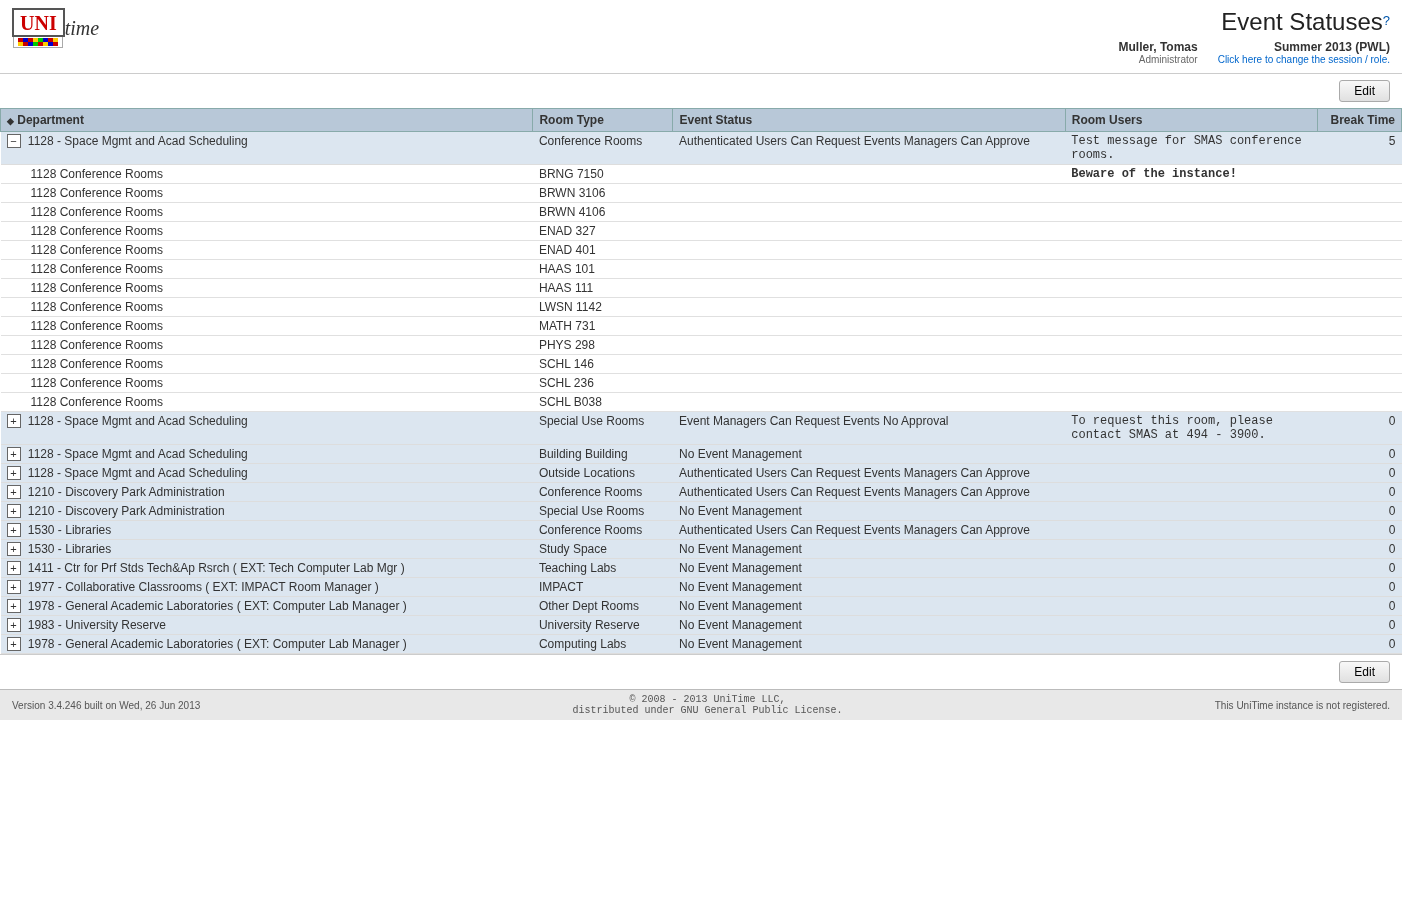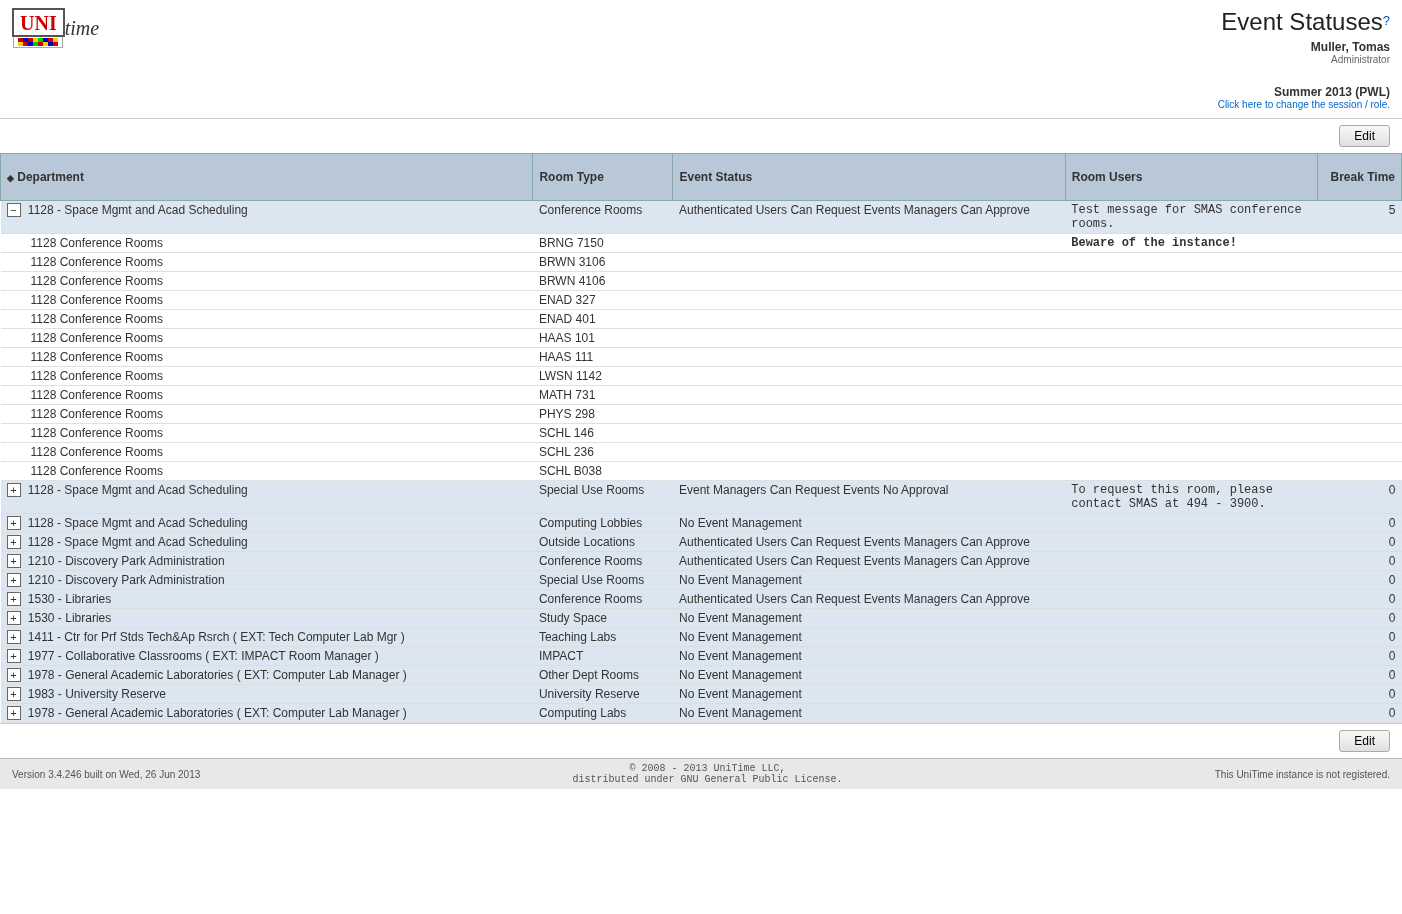--- a/index.html
+++ b/index.html
@@ -2,21 +2,21 @@
 <html><head>
   <meta charset="utf-8">
   <style>
     * { box-sizing: border-box; margin: 0; padding: 0; }
     body { font-family: Arial, sans-serif; font-size: 12px; background: #fff; color: #333; }
 
     #header { display: flex; justify-content: space-between; align-items: flex-start; padding: 8px 12px 8px 12px; border-bottom: 1px solid #ccc; }
     #logo-area { display: flex; align-items: center; }
 
     #title-area { text-align: right; }
-    #user-info { display: flex; gap: 20px; margin-top: 4px; justify-content: space-between; flex-direction: column; }
+    #user-info { display: flex; gap: 20px; margin-top: 4px; justify-content: space-between; }
 
     #toolbar { display: flex; justify-content: flex-end; padding: 6px 12px; }
     .edit-btn { background: linear-gradient(to bottom, #f8f8f8, #e0e0e0); border: 1px solid #aaa; padding: 3px 14px; font-size: 12px; cursor: pointer; border-radius: 3px; }
 
     #main-table { width: 100%; border-collapse: collapse; }
     #main-table thead tr { background: #b8c8d8; }
     #main-table thead th { padding: 4px 6px; text-align: left; font-size: 12px; font-weight: bold; border: 1px solid #8aa; }
 
     #main-table tbody tr { border-bottom: 1px solid #ddd; }
     #main-table tbody td { padding: 2px 6px; font-size: 12px; vertical-align: top; }
@@ -83,21 +83,21 @@
     <button class="edit-btn">Edit</button>
   </div>
 
   <table id="main-table">
     <thead>
       <tr>
         <th style="width:38%; background:#b8c8d8; border:1px solid #8aa; padding:4px 6px;">
           <span style="font-size:9px;">◆</span>
           <span>Department</span>
         </th>
-        <th style="width:10%; background:#b8c8d8; border:1px solid #8aa; padding:16px 6px;">Room Type</th>
+        <th style="width:10%; background:#b8c8d8; border:1px solid #8aa; padding:4px 6px;">Room Type</th>
         <th style="width:28%; background:#b8c8d8; border:1px solid #8aa; padding:4px 6px;">Event Status</th>
         <th style="width:18%; background:#b8c8d8; border:1px solid #8aa; padding:4px 6px;">Room Users</th>
         <th style="width:6%; background:#b8c8d8; border:1px solid #8aa; padding:4px 6px; text-align:right;">Break Time</th>
       </tr>
     </thead>
     <tbody id="table-body">
 
     <tr style="background: rgb(220, 230, 240);">
         <td>
           <span class="expand-btn" style="cursor:pointer; font-size:11px; margin-right:4px; display:inline-block; width:14px; height:14px; line-height:12px; text-align:center; border:1px solid #666; background:#fff;">−</span>
@@ -207,21 +207,21 @@
         <td>Special Use Rooms</td>
         <td>Event Managers Can Request Events No Approval</td>
         <td style="font-family: 'Courier New', monospace;">To request this room, please contact SMAS at 494 - 3900.</td>
         <td style="text-align:right;">0</td>
       </tr>
         <tr style="background: rgb(220, 230, 240);">
         <td>
           <span class="expand-btn" style="cursor:pointer; font-size:11px; margin-right:4px; display:inline-block; width:14px; height:14px; line-height:12px; text-align:center; border:1px solid #666; background:#fff;">+</span>
           <span>1128 - Space Mgmt and Acad Scheduling</span>
         </td>
-        <td>Computing Lobbies</td>
+        <td>Building Building</td>
         <td>No Event Management</td>
         <td style="font-family: 'Courier New', monospace;"></td>
         <td style="text-align:right;">0</td>
       </tr>
         <tr style="background: rgb(220, 230, 240);">
         <td>
           <span class="expand-btn" style="cursor:pointer; font-size:11px; margin-right:4px; display:inline-block; width:14px; height:14px; line-height:12px; text-align:center; border:1px solid #666; background:#fff;">+</span>
           <span>1128 - Space Mgmt and Acad Scheduling</span>
         </td>
         <td>Outside Locations</td>

